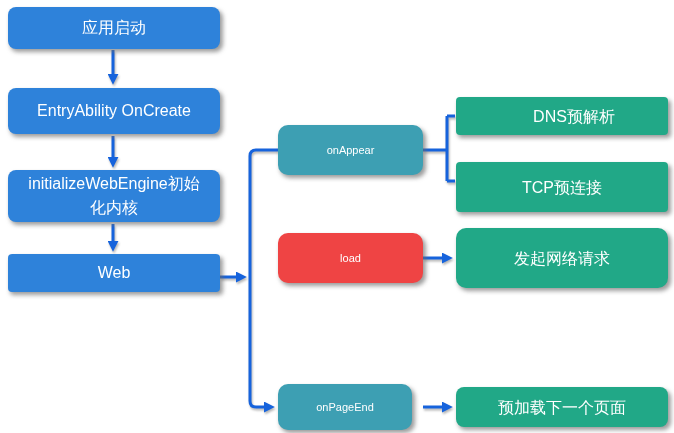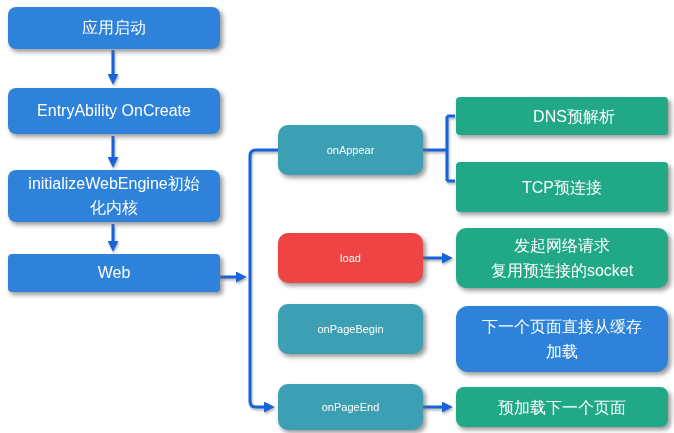--- a/index.html
+++ b/index.html
@@ -88,43 +88,35 @@
   </div>
 
   <div class="box event event-box" style="left: 278px; top: 125px; width: 145px; height: 50px; border-radius: 10px; background: rgb(61, 159, 179);">
     <span class="line">onAppear</span>
   </div>
 
   <div class="box event event-box" style="left: 278px; top: 233px; width: 145px; height: 50px; border-radius: 10px; background: #ef4444;">
     <span class="line">load</span>
   </div>
 
-  <div class="box event event-box" style="left: 278px; top: 304px; width: 145px; height: 50px; border-radius: 10px; background: rgb(61, 159, 179);">
-    <span class="line">onPageBegin</span>
-  </div>
 
-  <div class="box event event-box" style="left: 278px; top: 384px; width: 145px; height: 46px; border-radius: 10px; background: rgb(61, 159, 179);">
+  <div class="box event event-box" style="left: 278px; top: 384px; width: 134px; height: 46px; border-radius: 10px; background: rgb(61, 159, 179);">
     <span class="line">onPageEnd</span>
   </div>
 
   <div class="box optimization opt-box" style="left: 456px; top: 97px; width: 212px; height: 38px; border-radius: 4px; background: rgb(33, 168, 135); padding-left: 28px;">
     <span class="line">DNS预解析</span>
   </div>
 
   <div class="box optimization opt-box" style="left: 456px; top: 162px; width: 212px; height: 50px; border-radius: 4px; background: rgb(33, 168, 135);">
     <span class="line">TCP预连接</span>
   </div>
 
   <div class="box optimization opt-box" style="left: 456px; top: 228px; width: 212px; height: 60px; border-radius: 10px; background: rgb(33, 168, 135);">
     <span class="line">发起网络请求</span>
-    <span class="line">复用预连接的socket</span>
   </div>
 
-  <div class="box process opt-box" style="left: 456px; top: 306px; width: 212px; height: 66px; border-radius: 12px; background: rgb(46, 130, 218);">
-    <span class="line">下一个页面直接从缓存</span>
-    <span class="line">加载</span>
-  </div>
 
   <div class="box optimization opt-box" style="left: 456px; top: 387px; width: 212px; height: 40px; border-radius: 8px; background: rgb(33, 168, 135);">
     <span class="line">预加载下一个页面</span>
   </div>
 
 </div>
 
 </body></html>

